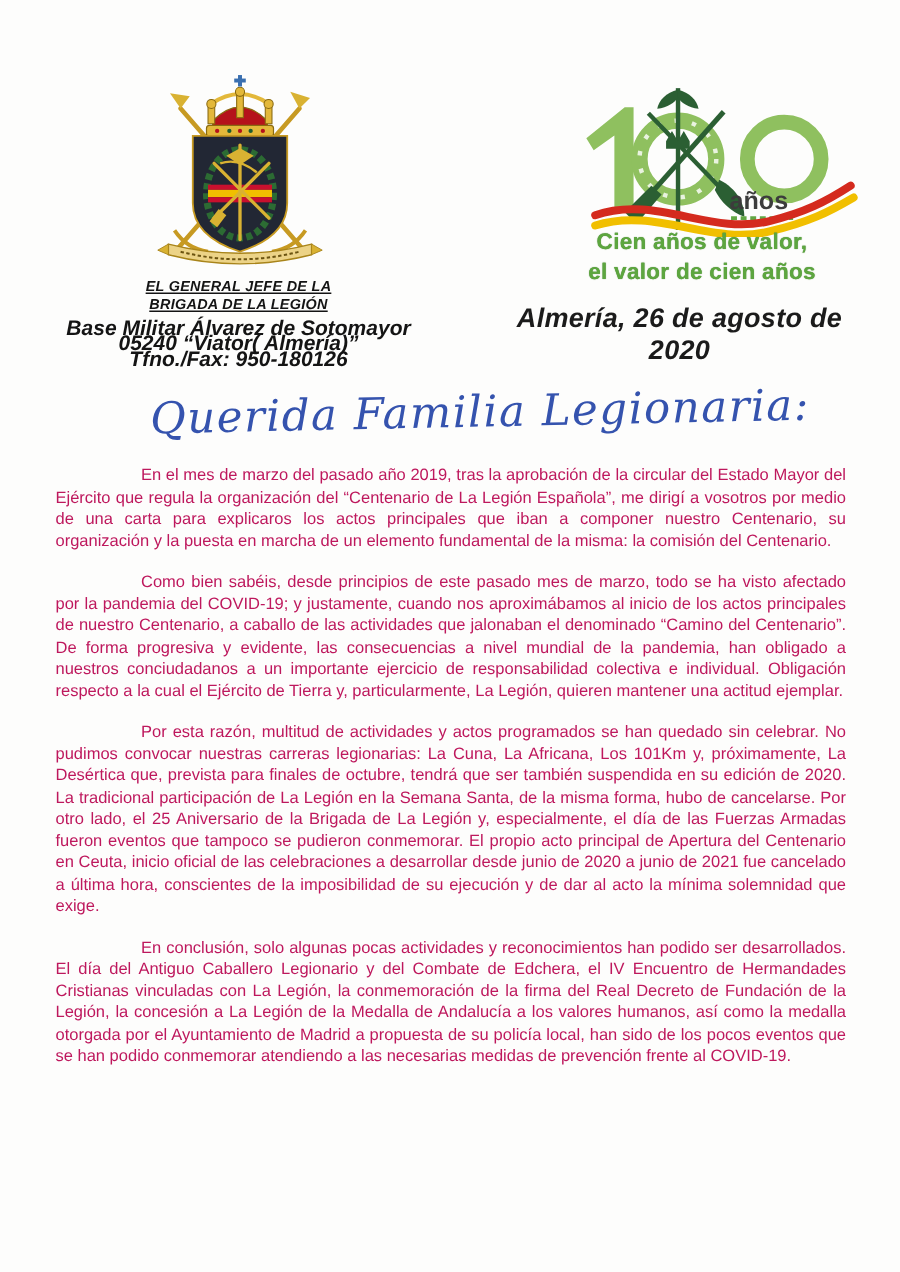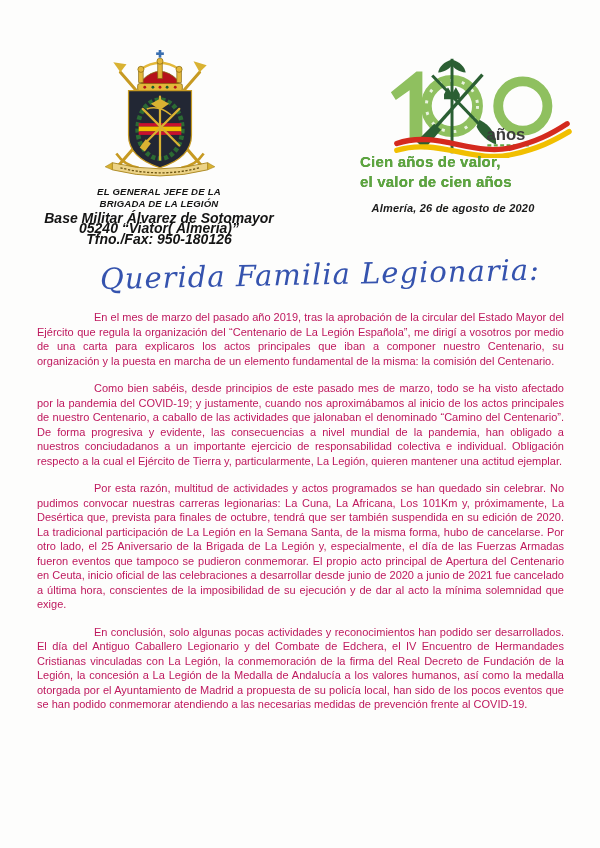--- a/index.html
+++ b/index.html
@@ -13,35 +13,35 @@
     font-family: "Liberation Sans", "DejaVu Sans", sans-serif;
     color: #1f1f1f;
   }
 
   
   .crest { position: absolute; left: 93px; top: 48px; width: 134px; height: 134px; }
   .unit-caption {
     position: absolute; left: 44px; top: 186px; width: 230px;
     text-align: center; font-style: italic; font-weight: bold; color: #141414;
   }
-  .unit-title { font-size: 9.6px; line-height: 11.6px; letter-spacing: 0.2px; }
+  .unit-title { font-size: 9.6px; line-height: 11.6px; letter-spacing: 0.2px; text-decoration: underline; }
   .unit-address { margin-top: 4px; font-size: 14px; line-height: 10.2px; }
 
   
   .logo { position: absolute; left: 383px; top: 58px; width: 192px; height: 100px; text-align: center; }
   .slogan {
     position: absolute; left: 360px; top: 152px; width: 216px;
-    text-align: left; font-weight: bold; font-size: 15px; line-height: 20px;
+    text-align: center; font-weight: bold; font-size: 15px; line-height: 20px;
     color: #5da63f; letter-spacing: 0.2px;
     text-shadow: 0 0 0.6px #3e7d2a;
   }
   .dateline {
     position: absolute; left: 330px; top: 202px; width: 246px;
     text-align: center; font-weight: bold; font-style: italic;
-    font-size: 11px; color: #1b1b1b; letter-spacing: 0.2px;
+    font-size: 18px; color: #1b1b1b; letter-spacing: 0.2px;
   }
 
   
   .salutation {
     position: absolute; left: 100px; top: 258px; width: 380px;
     font-family: "DejaVu Serif", serif; font-style: italic;
     font-size: 29px; color: #3553ae; letter-spacing: 1px;
     transform: rotate(-1.2deg); white-space: nowrap;
   }
 

